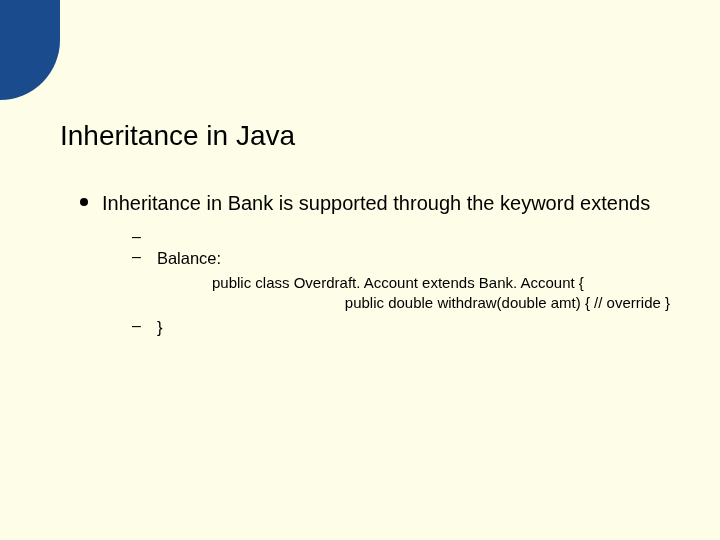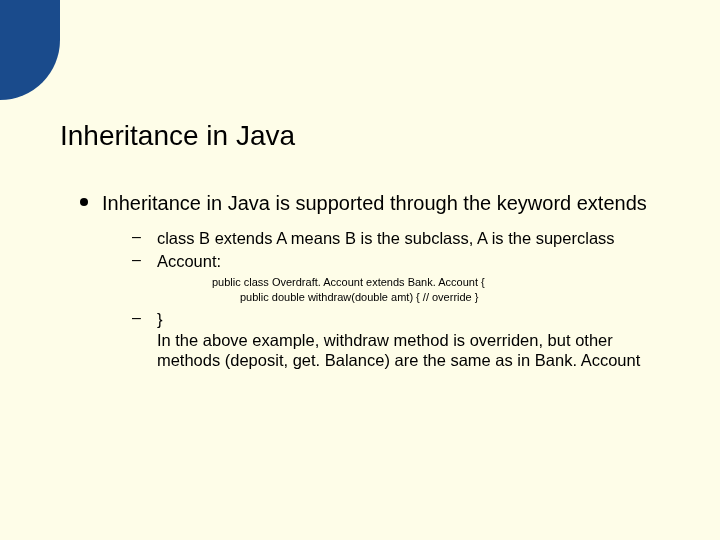--- a/index.html
+++ b/index.html
@@ -74,64 +74,63 @@
     font-size: 16.5px;
     color: #000;
     line-height: 1.25;
   }
   .code-block {
     margin-left: 80px;
     margin-top: 4px;
     margin-bottom: 4px;
   }
   .code-block div {
-    font-size: 11px;
+    font-size: 15px;
     color: #000;
     line-height: 1.35;
   }
   .code-indent {
     padding-left: 28px;
+    text-align: right;
   }
 </style>
 </head>
 <body>
 
 <div class="corner-accent"></div>
 
 <h1 class="slide-title">Inheritance in Java</h1>
 
 <div class="content">
 
   <div class="bullet-main">
     <div class="bullet-dot"></div>
     <div class="bullet-main-text">
-      <span>Inheritance in Java is supported through the keyword </span><span class="italic">extends</span>
+      <span>Inheritance in Bank is supported through the keyword </span><span class="italic">extends</span>
     </div>
   </div>
 
   <div class="sub-bullets">
 
     <div class="sub-bullet">
       <span class="sub-dash">–</span>
-      <span class="sub-text">class B extends A means B is the subclass, A is the superclass</span>
     </div>
 
     <div class="sub-bullet">
       <span class="sub-dash">–</span>
-      <span class="sub-text">Account:</span>
+      <span class="sub-text">Balance:</span>
     </div>
 
     <div class="code-block">
       <div>public class Overdraft. Account extends Bank. Account {</div>
       <div class="code-indent">public double withdraw(double amt) {  // override }</div>
     </div>
 
     <div class="sub-bullet">
       <span class="sub-dash">–</span>
       <div class="sub-text">
         <div>}</div>
-        <div>In the above example, withdraw method is overriden, but other methods (deposit, get. Balance) are the same as in Bank. Account</div>
       </div>
     </div>
 
   </div>
 
 </div>
 
 </body></html>

